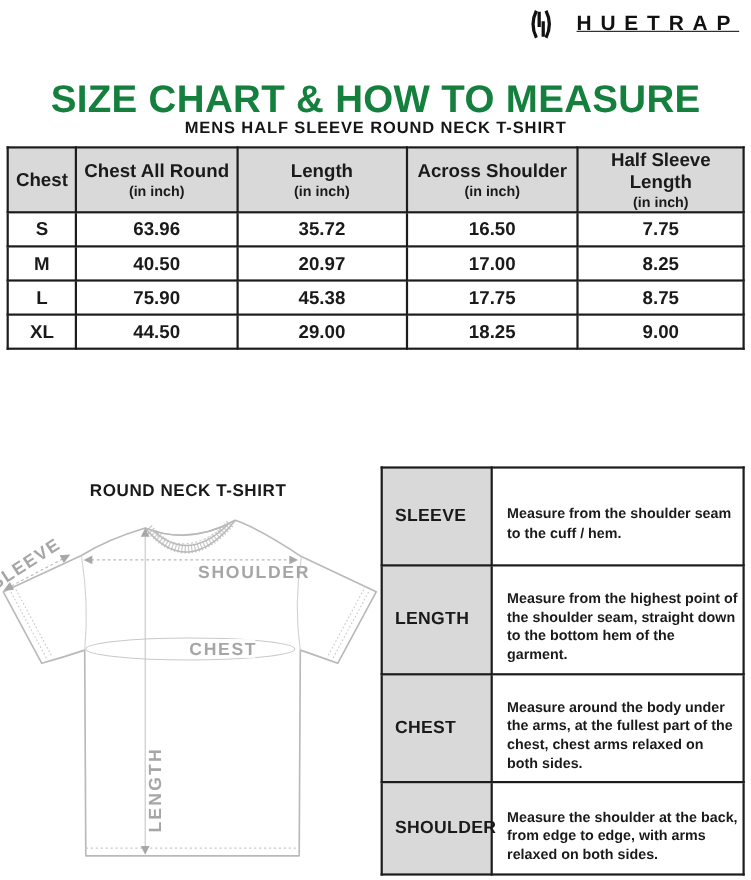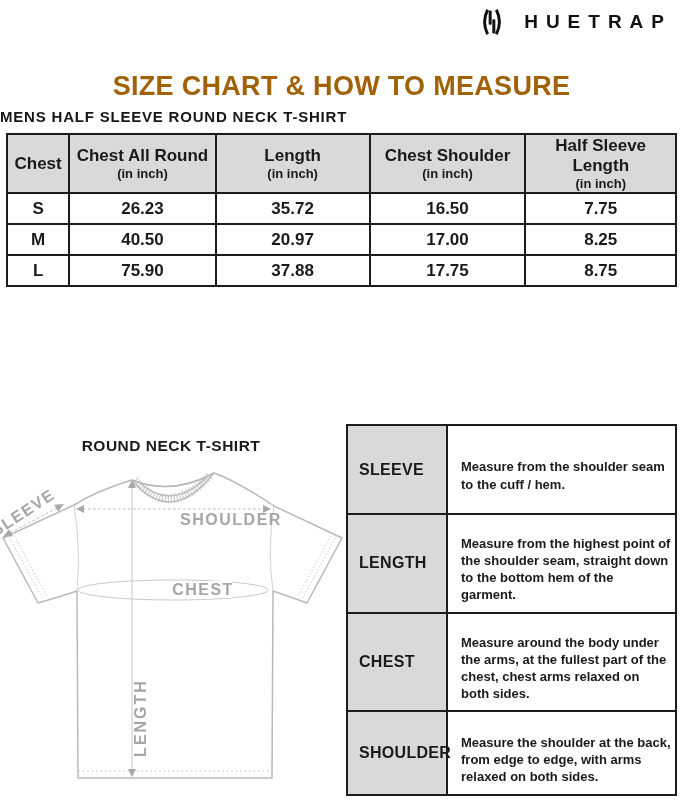--- a/index.html
+++ b/index.html
@@ -5,27 +5,27 @@
   * { margin:0; padding:0; box-sizing:border-box; }
   html,body { background:#ffffff; }
   body {
     width:683px; height:800px;
     font-family:"Liberation Sans", sans-serif;
     color:#1a1a1a;
   }
   .page { position:relative; width:683px; height:800px; background:#fff; overflow:hidden; }
 
   
-  .brand { position:absolute; top:7px; right:11px; display:flex; align-items:center; gap:18px; }
+  .brand { position:absolute; top:7px; right:11px; display:flex; align-items:center; gap:18px;text-decoration:underline; }
   .brand-name { font-size:19px; font-weight:700; letter-spacing:8px; color:#111; }
 
   
   .title { position:absolute; top:71px; left:0; width:100%; text-align:center;
-           font-size:27px; font-weight:700; letter-spacing:0.3px; color:#a16207; }
-  .subtitle { position:absolute; top:108px; left:0; width:100%; 
+           font-size:35px; font-weight:700; letter-spacing:0.3px; color:#15803d; }
+  .subtitle { position:absolute; top:108px; left:0; width:100%; text-align:center;
               font-size:15px; font-weight:700; letter-spacing:0.8px; color:#161616; }
 
   
   .size-table { position:absolute; left:6px; top:133px; width:671px;
                 border-collapse:collapse; table-layout:fixed; }
   .size-table th, .size-table td { border:2px solid #1c1c1c; text-align:center; vertical-align:middle; }
   .size-table thead th { background:#d9d9d9; height:59px; }
   .col-label { font-size:17px; font-weight:700; line-height:1.15; }
   .col-sub { font-size:13px; font-weight:700; }
   .col-sub:empty { display:none; }
@@ -89,50 +89,57 @@
         </th>
         <th>
           <div class="col-label">Chest All Round</div>
           <div class="col-sub">(in inch)</div>
         </th>
         <th>
           <div class="col-label">Length</div>
           <div class="col-sub">(in inch)</div>
         </th>
         <th>
-          <div class="col-label">Chest Shoulder</div>
+          <div class="col-label">Across Shoulder</div>
           <div class="col-sub">(in inch)</div>
         </th>
         <th>
           <div class="col-label">Half Sleeve Length</div>
           <div class="col-sub">(in inch)</div>
         </th>
       </tr>
     </thead>
     <tbody>
       <tr>
         <th>S</th>
-        <td>26.23</td>
+        <td>63.96</td>
         <td>35.72</td>
         <td>16.50</td>
         <td>7.75</td>
       </tr>
       <tr>
         <th>M</th>
         <td>40.50</td>
         <td>20.97</td>
         <td>17.00</td>
         <td>8.25</td>
       </tr>
       <tr>
         <th>L</th>
         <td>75.90</td>
-        <td>37.88</td>
+        <td>45.38</td>
         <td>17.75</td>
         <td>8.75</td>
+      </tr>
+      <tr>
+        <th>XL</th>
+        <td>44.50</td>
+        <td>29.00</td>
+        <td>18.25</td>
+        <td>9.00</td>
       </tr>
     </tbody>
   </table>
 
   <div class="diagram">
     <svg viewBox="0 0 345 376">
 
       <text class="svg-title" x="171" y="27" font-size="15.5" letter-spacing="0.5" text-anchor="middle">ROUND NECK T-SHIRT</text>
 
       <path d="M 132,56 C 112,62 90,71 74,81 L 3,114 L 38,179 C 52,175 65,171 77,167

